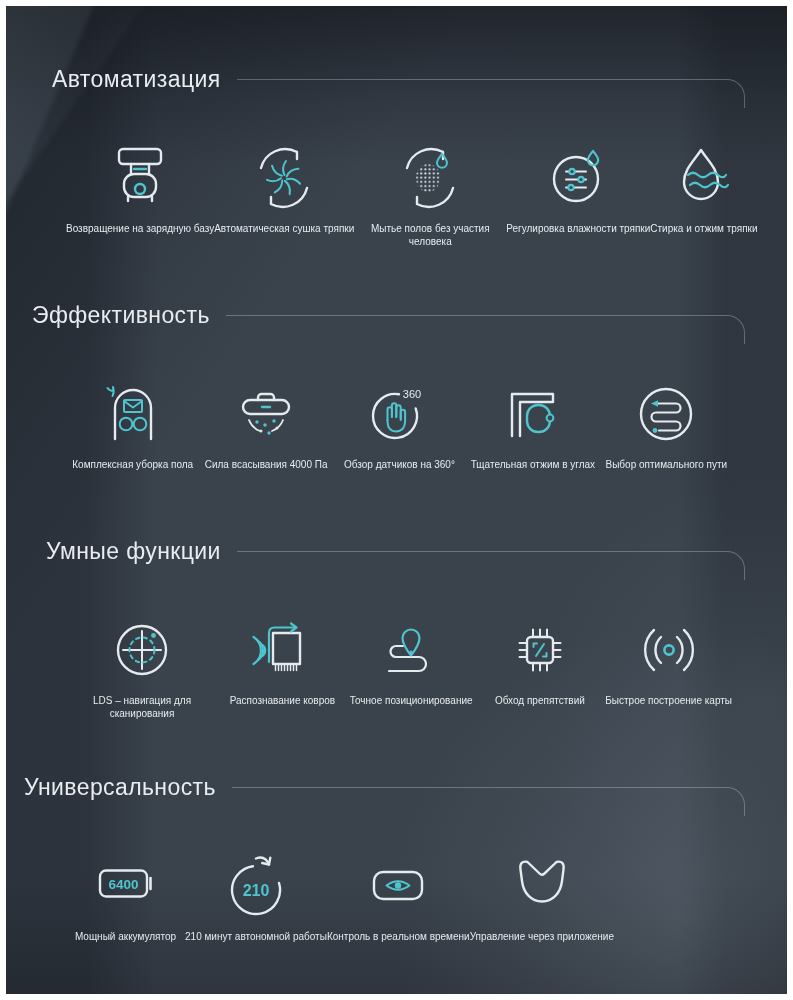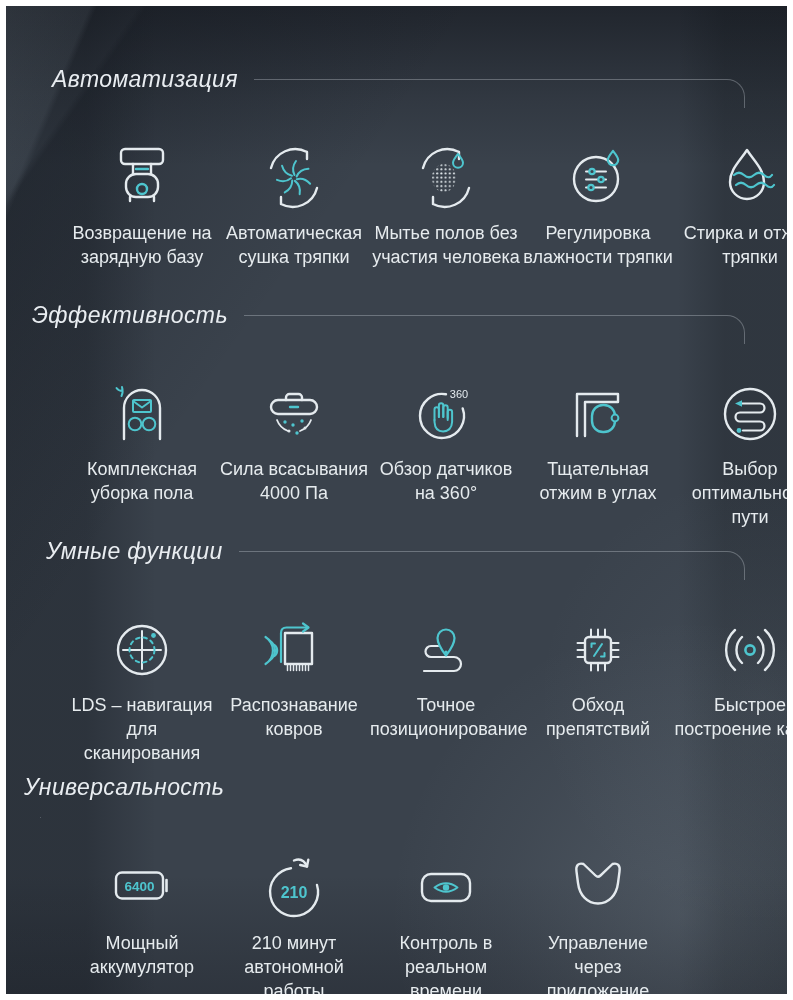--- a/index.html
+++ b/index.html
@@ -16,37 +16,37 @@
       radial-gradient(circle at 97% 70%, rgba(150,165,178,.10), rgba(0,0,0,0) 22%),
       linear-gradient(113deg, rgba(155,170,182,.14) 0%, rgba(155,170,182,.10) 7%, rgba(0,0,0,0) 7.6%),
       linear-gradient(125deg, rgba(0,0,0,0) 9%, rgba(16,20,27,.30) 9.6%, rgba(16,20,27,0) 32%),
       linear-gradient(90deg, rgba(14,18,24,.30) 0 80px, rgba(0,0,0,0) 150px),
       linear-gradient(90deg, rgba(0,0,0,0) 86%, rgba(10,14,18,.22) 92%),
       linear-gradient(180deg, rgba(12,14,20,.55) 0, rgba(12,14,20,.18) 95px, rgba(0,0,0,0) 160px),
       linear-gradient(0deg, rgba(12,14,20,.25) 0, rgba(0,0,0,0) 120px);
   }
   .section{height:236px;}
   .header{display:flex;align-items:flex-start;color:#e9edf1;}
-  .title{font-size:23px;line-height:30px;font-weight:400;letter-spacing:.4px;font-style:italic;}
+  .title{font-size:23px;line-height:30px;font-weight:400;letter-spacing:.4px;}
   .hline{
     flex:1;height:28px;margin-left:16px;margin-right:26px;margin-top:15px;
     border-top:1px solid rgba(225,232,238,.30);
     border-right:1px solid rgba(225,232,238,.30);
     border-top-right-radius:18px;
   }
   .section:nth-of-type(1) .header{padding-left:30px;}
   .section:nth-of-type(2) .header{padding-left:10px;}
   .section:nth-of-type(3) .header{padding-left:24px;}
-  .section:nth-of-type(4) .header{padding-left:2px;flex-direction:column;}
+  .section:nth-of-type(4) .header{padding-left:2px;}
   .grid{display:grid;grid-template-columns:repeat(5,1fr);margin:20px 38px 0 44px;}
   .cell{display:flex;flex-direction:column;align-items:center;}
   .iconbox{height:86px;display:flex;align-items:flex-end;justify-content:center;}
   .iconbox svg{width:72px;height:72px;display:block;}
   .label{
-    margin-top:8px;font-size:18px;line-height:1.32;color:#e6ebee;
+    margin-top:8px;font-size:10px;line-height:1.32;color:#e6ebee;
     text-align:center;width:max-content;max-width:152px;
   }
   svg text{font-family:"Liberation Sans",sans-serif;}
 </style>
 </head>
 <body>
 
 <div class="frame">
   <div class="canvas">
     <div id="sections">

